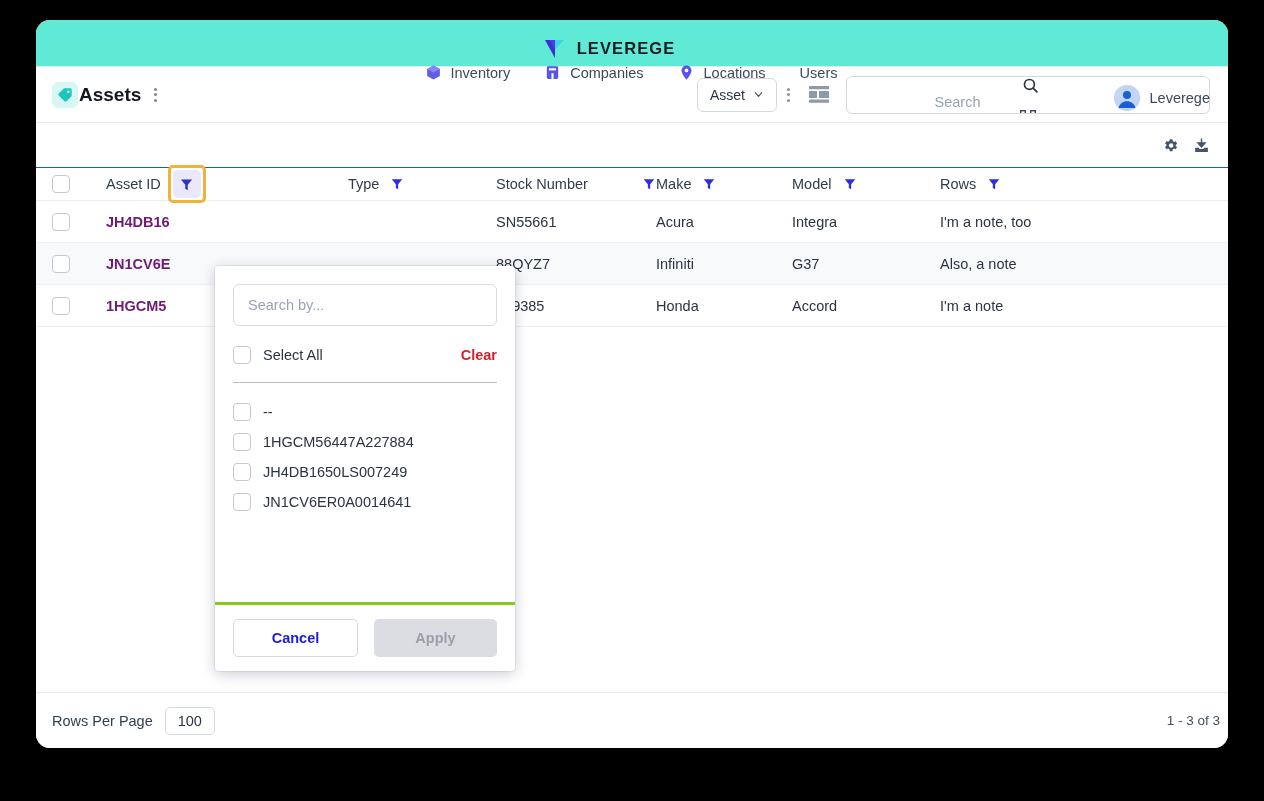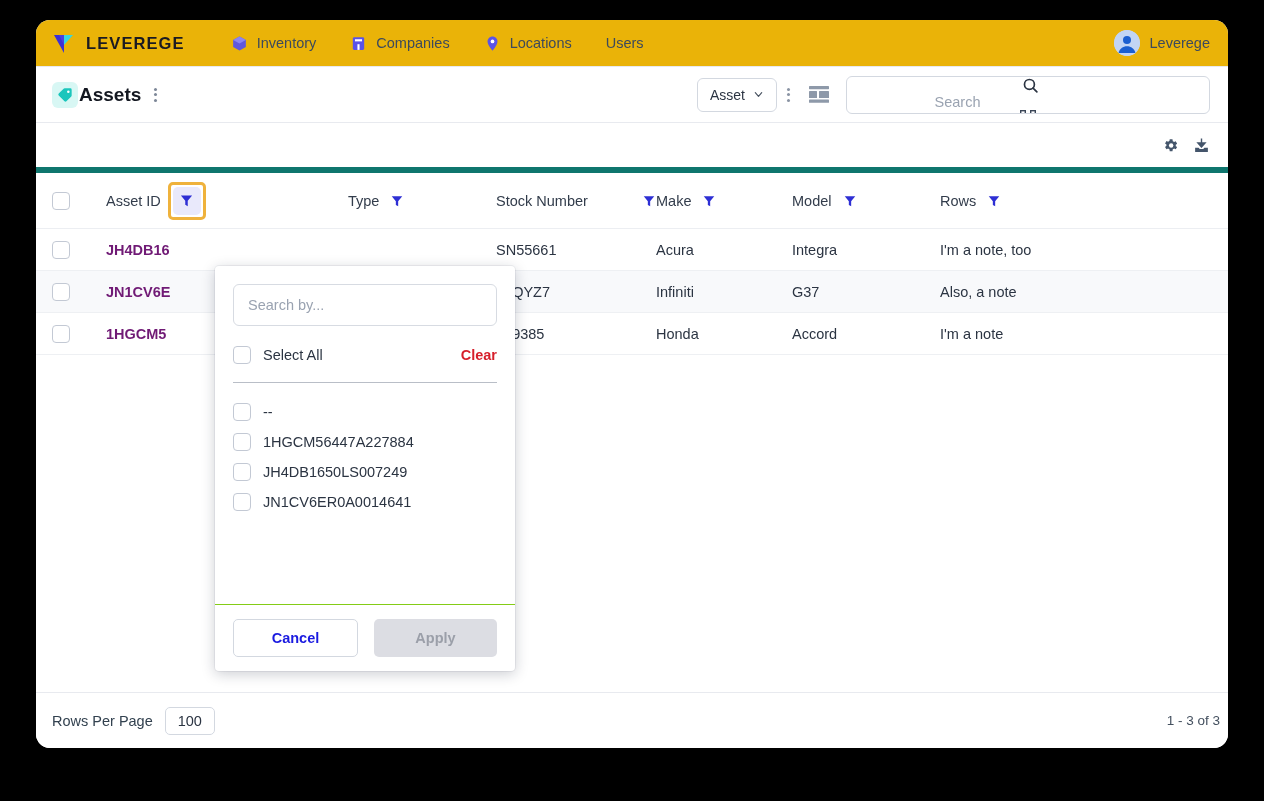--- a/index.html
+++ b/index.html
@@ -22,23 +22,24 @@
     border-radius: 14px;
     overflow: hidden;
     box-shadow: 0 0 0 1px rgba(0,0,0,0.06);
   }
 
   
   .topnav {
     height: 46px;
     display: flex;
     align-items: center;
-    padding: 0 18px 0 16px;
-    background: #eab308;
+    padding: 16px 18px 0 16px;
+    background: #5eead4;
     position: relative;
+    flex-direction: column;
   }
   .brand { display: flex; align-items: center; gap: 10px; margin-right: 44px; }
   .brand-logo { width: 24px; height: 24px; display: block; }
   .brand-name {
     font-size: 16.5px; font-weight: 700; letter-spacing: 1.1px;
     color: #1a1a22;
   }
   .nav-items { display: flex; align-items: center; gap: 30px; }
   .nav-item {
     display: flex; align-items: center; gap: 9px;
@@ -114,22 +115,22 @@
   
   .subbar {
     height: 44px; display: flex; align-items: center; justify-content: flex-end;
     gap: 14px; padding: 0 18px; background: #fff;
   }
   .subbar-icon { cursor: pointer; display: flex; align-items: center; }
 
   
   .table-area { background: #fff; position: relative; }
   .thead {
-    display: flex; align-items: center; height: 62px;
-    border-top: 6px solid #0f766e; border-bottom: 1px solid #eceef2;
+    display: flex; align-items: center; height: 34px;
+    border-top: 1px solid #0f766e; border-bottom: 1px solid #eceef2;
     padding-left: 16px;
   }
   .th { display: flex; align-items: center; font-size: 14.5px; color: #323c4b; font-weight: 400; }
   .th .fl { margin-left: 11px; cursor: pointer; display:flex; align-items:center; }
   .chkbox {
     width: 18px; height: 18px; border: 1.5px solid #c3c9d4;
     border-radius: 4px; background: #fff; cursor: pointer; flex: none;
   }
   .col-chk { width: 54px; flex: none; display: flex; align-items: center; }
   .col-asset { width: 242px; flex: none; }
@@ -205,21 +206,21 @@
   }
   .sa-label { font-size: 14.5px; color: #2b3442; margin-left: 12px; }
   .clear-btn {
     margin-left: auto; font-size: 14.5px; font-weight: 700;
     color: #d61f2b; cursor: pointer;
   }
   .popup-list { flex: 1; padding: 14px 18px 0 18px; overflow-y: auto; }
   .popup-item { display: flex; align-items: center; height: 30px; cursor: pointer; }
   .pi-label { font-size: 14.5px; color: #2b3442; margin-left: 12px; }
   .popup-foot {
-    border-top: 1px solid #84cc16;
+    border-top: 3px solid #84cc16;
     padding: 14px 18px;
     display: flex; align-items: center; gap: 16px;
   }
   .btn-cancel {
     flex: 1; height: 38px; border: 1px solid #d3d8e0; border-radius: 5px;
     background: #fff; color: #1a1ae0; font-size: 14.5px; font-weight: 700;
     cursor: pointer; font-family: "Liberation Sans", sans-serif;
   }
   .btn-apply {
     flex: 1; height: 38px; border: none; border-radius: 5px;

